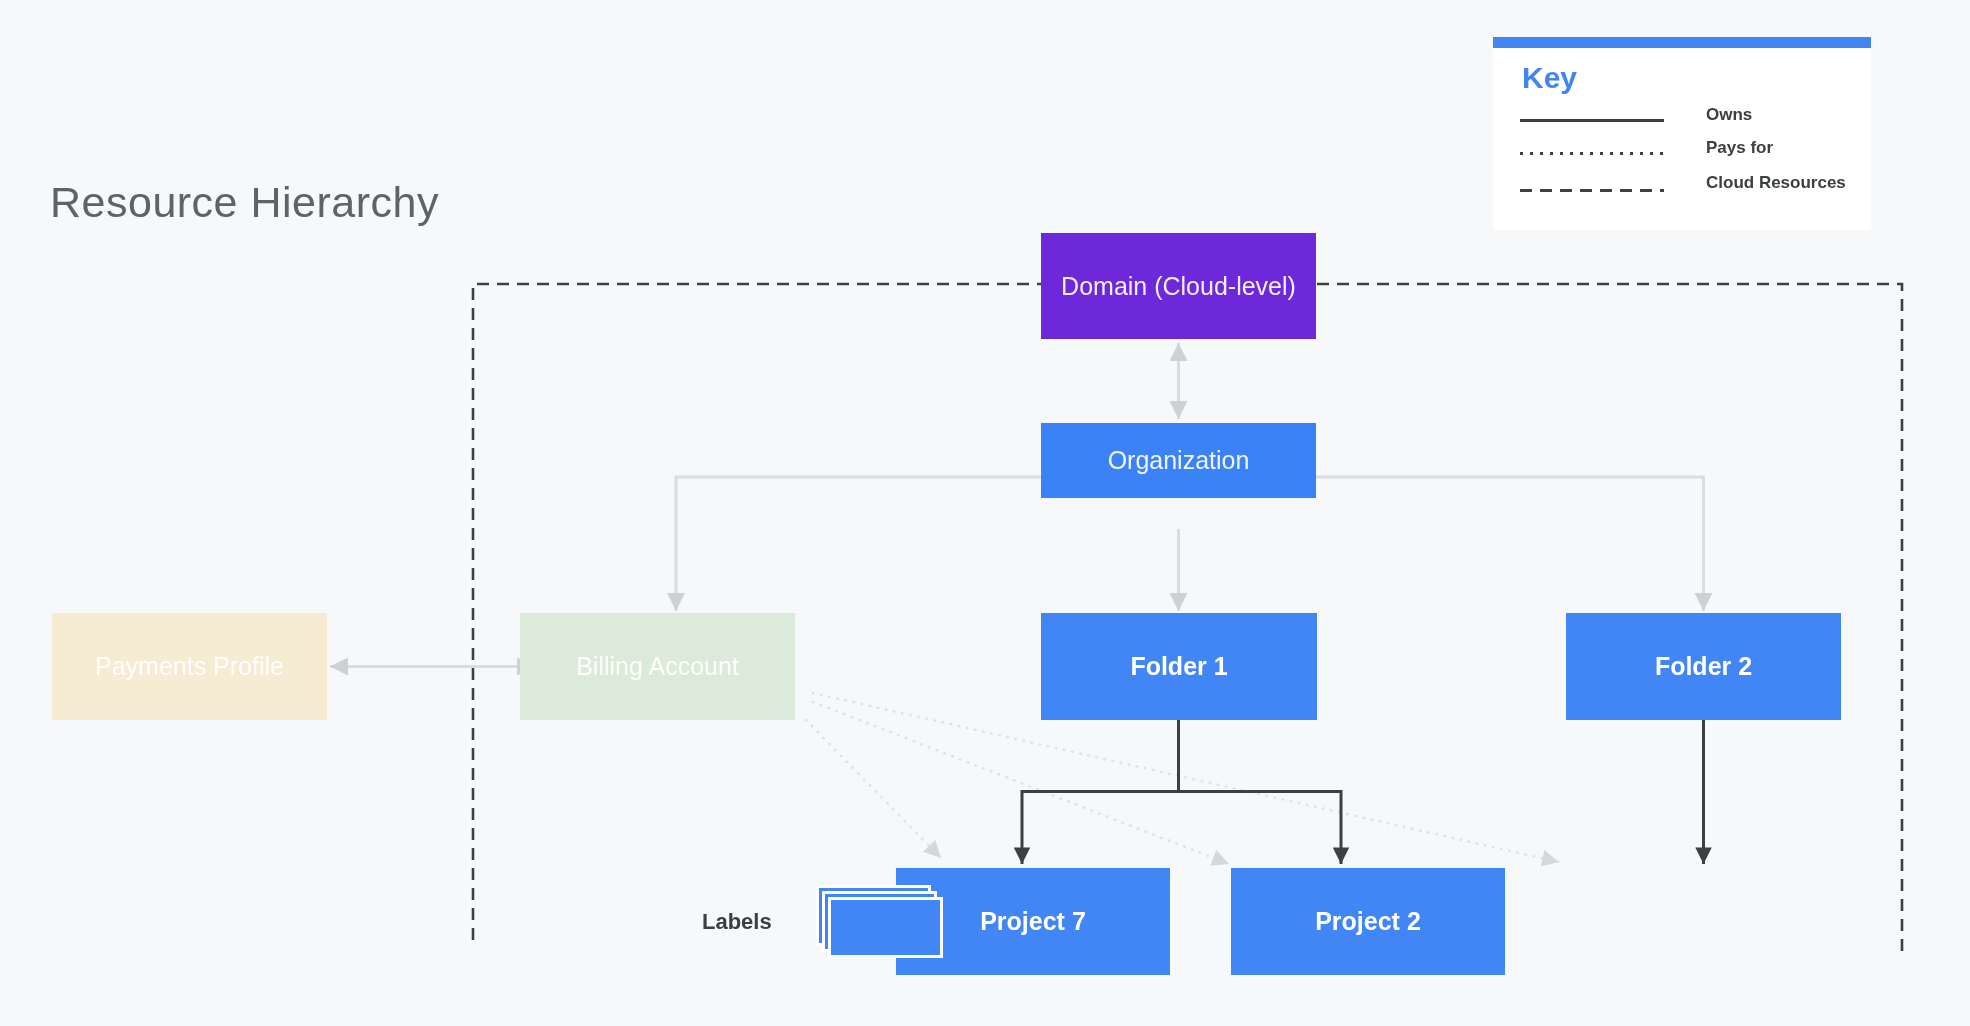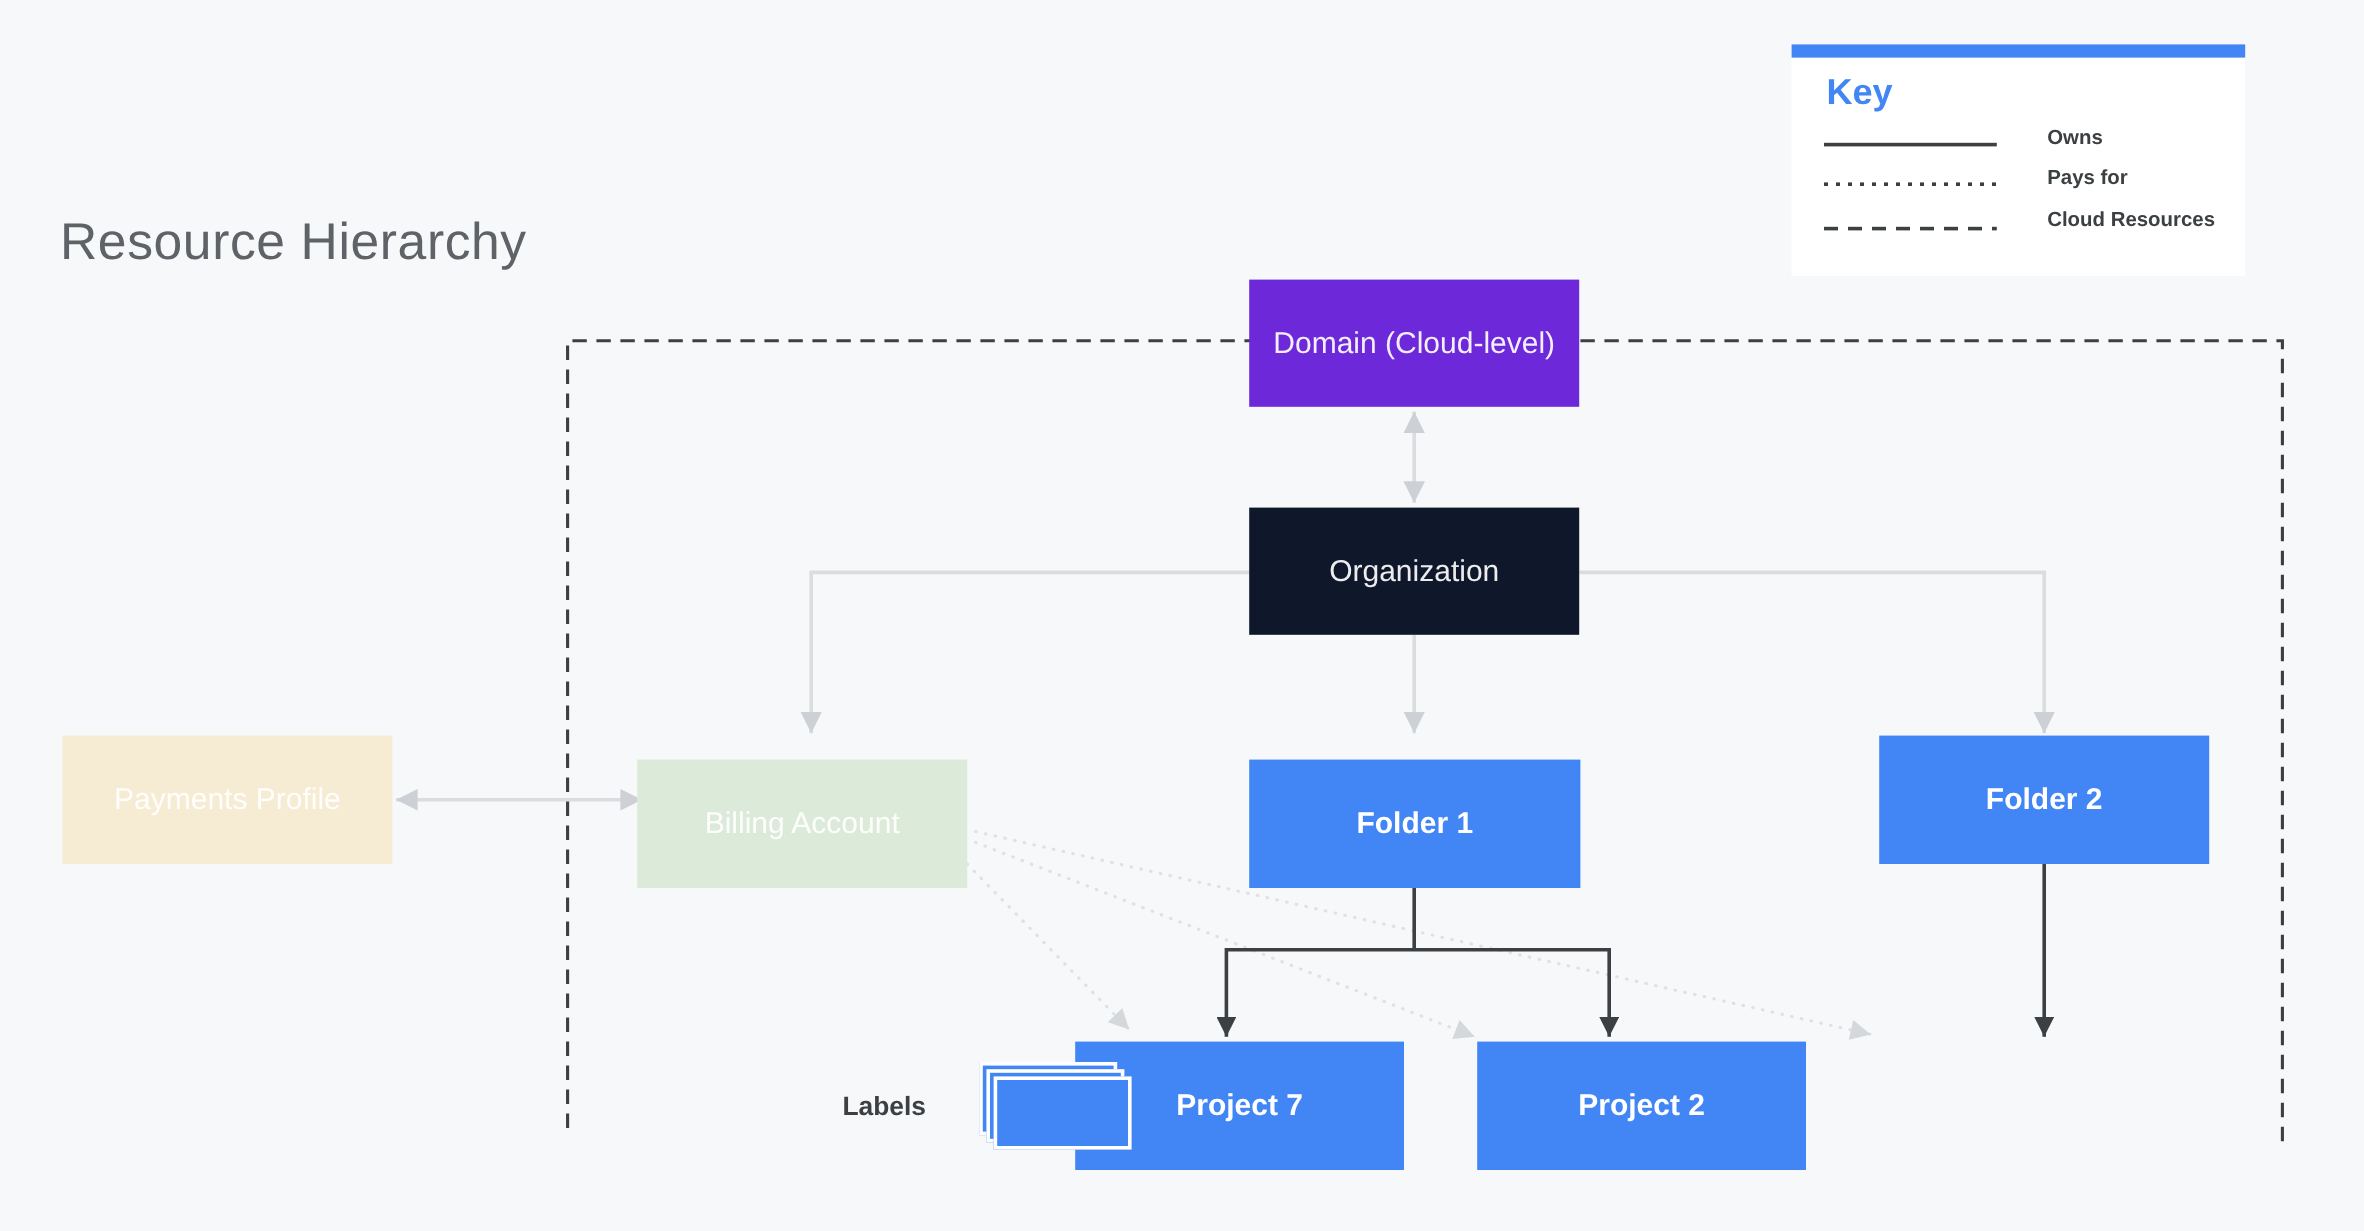--- a/index.html
+++ b/index.html
@@ -12,24 +12,24 @@
   
   .title{ position:absolute; left:50px; top:178px; font-size:43px; font-weight:400;
           color:#5f6368; z-index:2; letter-spacing:0.5px; }
 
   
   .node{ position:absolute; display:flex; align-items:center; justify-content:center;
          z-index:2; font-size:25px; text-align:center; }
   .node.faded{ font-weight:400; color:rgba(255,255,255,0.92); }
   .node.vivid{ font-weight:700; color:#ffffff; background:#4285f4; }
   .n-domain   { left:1041px; top:233px; width:275px; height:106px; background:#6d28d9; }
-  .n-org      { left:1041px; top:423px; width:275px; height:106px; background:#0f172a; }
+  .n-org      { left:1041px; top:423px; width:275px; height:75px; background:#3b82f6; }
   .n-payments { left:52px;   top:613px; width:275px; height:107px; background:#f6ecd3; }
-  .n-billing  { left:531px;  top:613px; width:275px; height:107px; background:#dcead9;margin-top:20px; }
-  .n-folder1  { left:1041px; top:613px; width:276px; height:107px;margin-top:20px; }
+  .n-billing  { left:520px;  top:613px; width:275px; height:107px; background:#dcead9; }
+  .n-folder1  { left:1041px; top:613px; width:276px; height:107px; }
   .n-folder2  { left:1566px; top:613px; width:275px; height:107px; }
   .n-project1 { left:896px;  top:868px; width:274px; height:107px; }
   .n-project2 { left:1231px; top:868px; width:274px; height:107px; }
   .n-project3 { left:1566px; top:868px; width:275px; height:107px; }
 
   
   .labels-caption{ position:absolute; left:702px; top:909px; font-size:22px; font-weight:700;
                    color:#3c4043; z-index:3; }
   .labels-icon{ position:absolute; left:816px; top:885px; width:128px; height:74px; z-index:3; }
   .labels-icon .sheet{ position:absolute; width:115px; height:61px; background:#4285f4;

